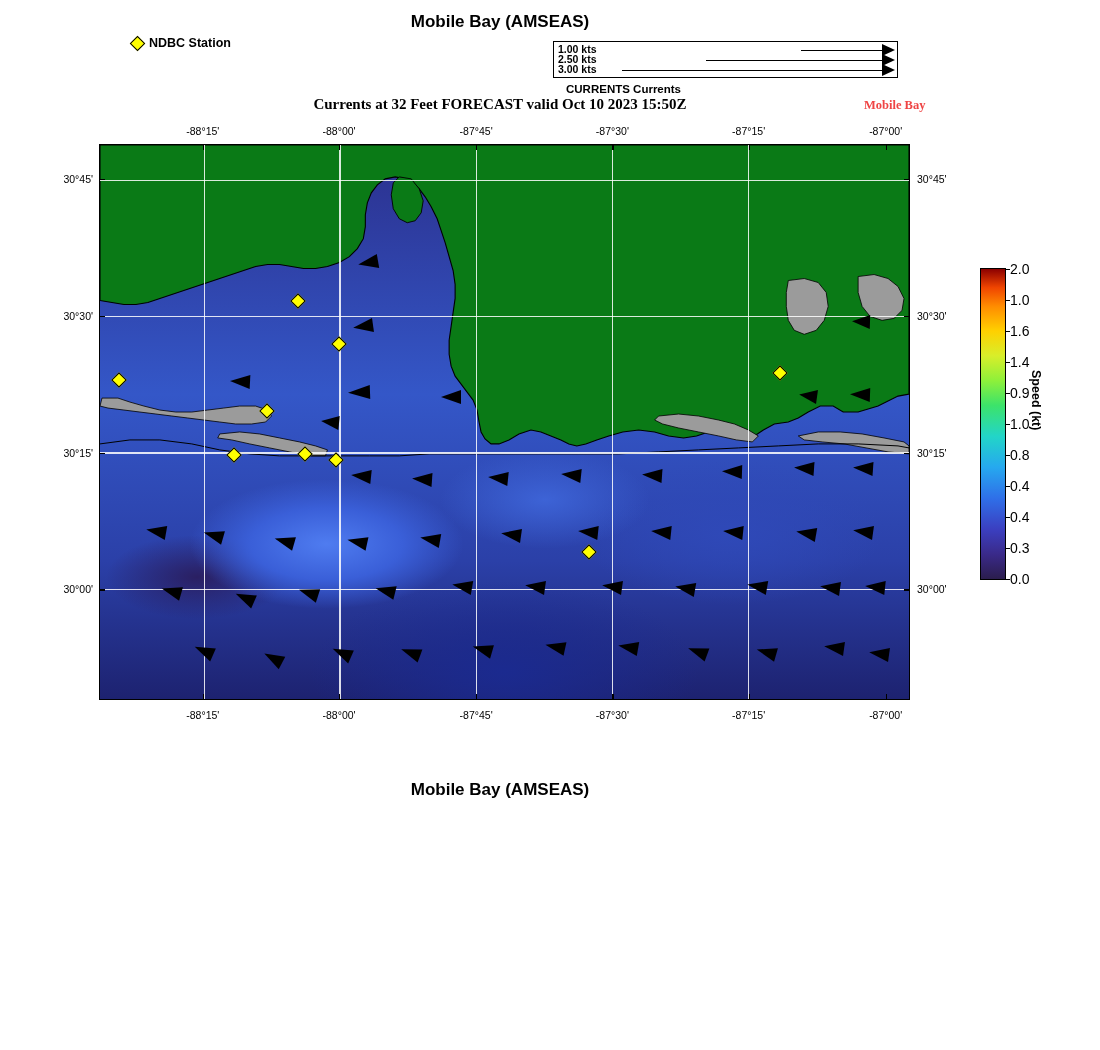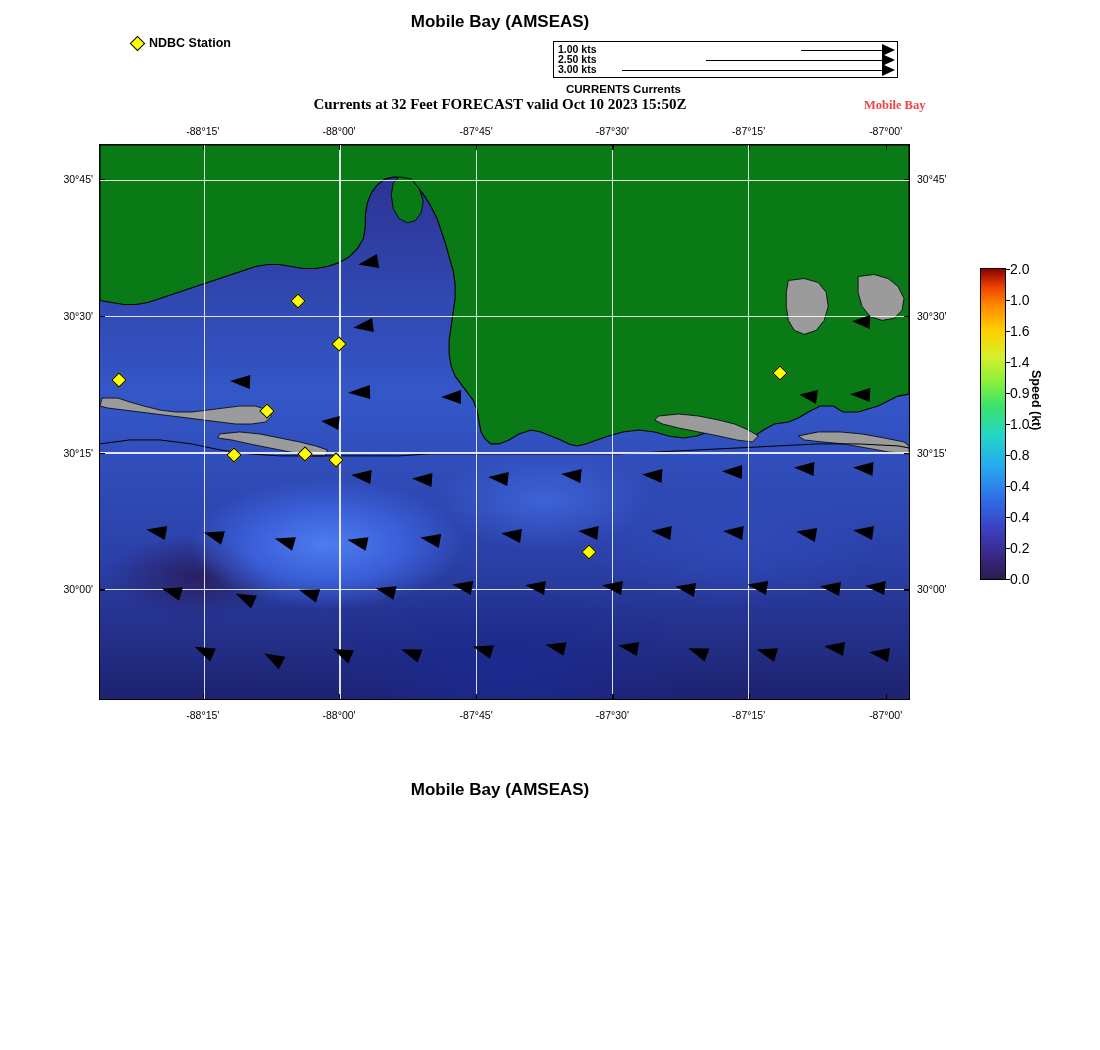--- a/index.html
+++ b/index.html
@@ -456,20 +456,20 @@
       <div class="cb-tick" style="top: 125px;">0.9</div>
       <div class="cb-tickmark" style="top: 156px;"></div>
       <div class="cb-tick" style="top: 156px;">1.0</div>
       <div class="cb-tickmark" style="top: 187px;"></div>
       <div class="cb-tick" style="top: 187px;">0.8</div>
       <div class="cb-tickmark" style="top: 218px;"></div>
       <div class="cb-tick" style="top: 218px;">0.4</div>
       <div class="cb-tickmark" style="top: 249px;"></div>
       <div class="cb-tick" style="top: 249px;">0.4</div>
       <div class="cb-tickmark" style="top: 280px;"></div>
-      <div class="cb-tick" style="top: 280px;">0.2</div>
+      <div class="cb-tick" style="top: 280px;">0.3</div>
       <div class="cb-tickmark" style="top: 311px;"></div>
       <div class="cb-tick" style="top: 311px; text-align: right;">0.0</div>
     </div>
 </div>
 <div id="cb-title">Speed (kt)</div>
 
 <div class="abs" id="bottom-title">Mobile Bay (AMSEAS)</div>
 
 </body></html>

